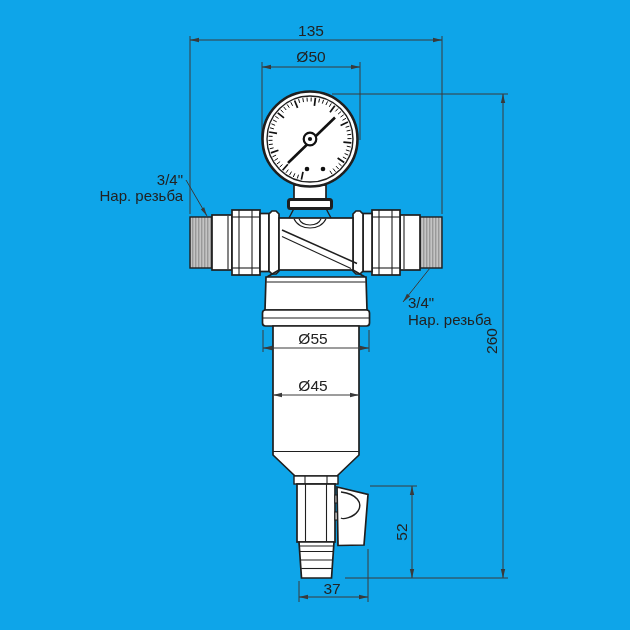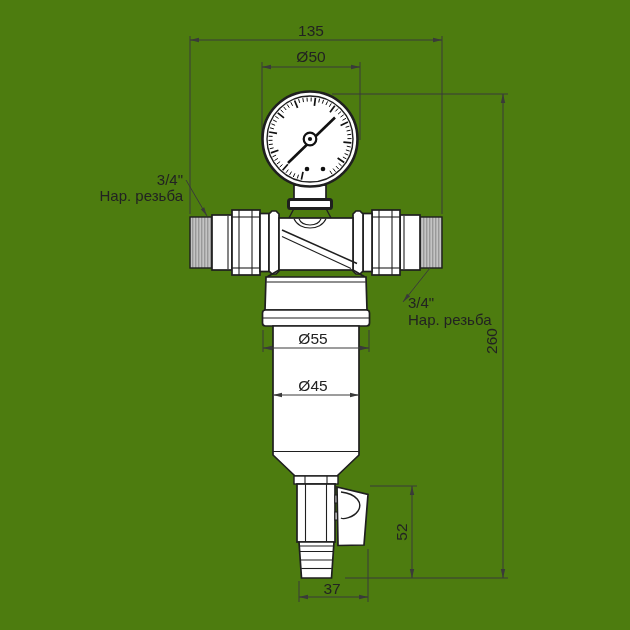--- a/index.html
+++ b/index.html
@@ -1,16 +1,16 @@
 <!DOCTYPE html>
 <html><head>
 <meta charset="utf-8">
 <style>
   html,body{margin:0;padding:0;background:#fff;}
-  .stage{position:relative;width:630px;height:630px;background:#4d7c0f;overflow:hidden;
+  .stage{position:relative;width:630px;height:630px;background:#0ea5e9;overflow:hidden;
          font-family:"Liberation Sans", sans-serif;}
   svg{display:block;}
   text{font-family:"Liberation Sans", sans-serif;fill:#222;}
   .dim-txt{font-size:15.5px;}
   .lbl-txt{font-size:15px;}
 </style>
 </head>
 <body>
 
 <div class="stage">

